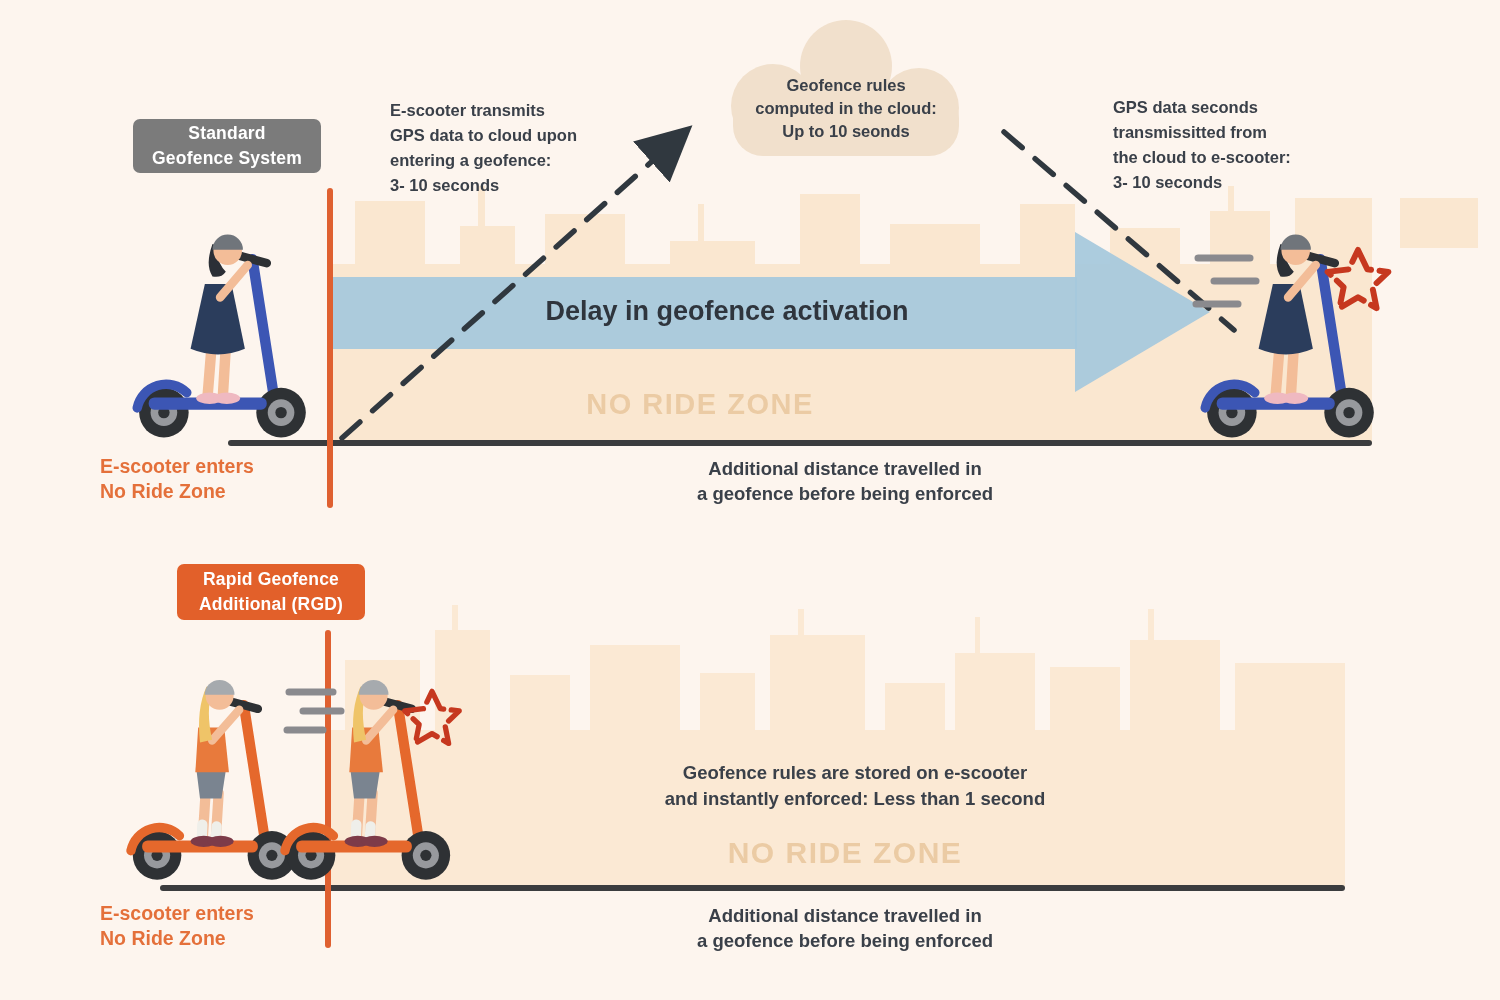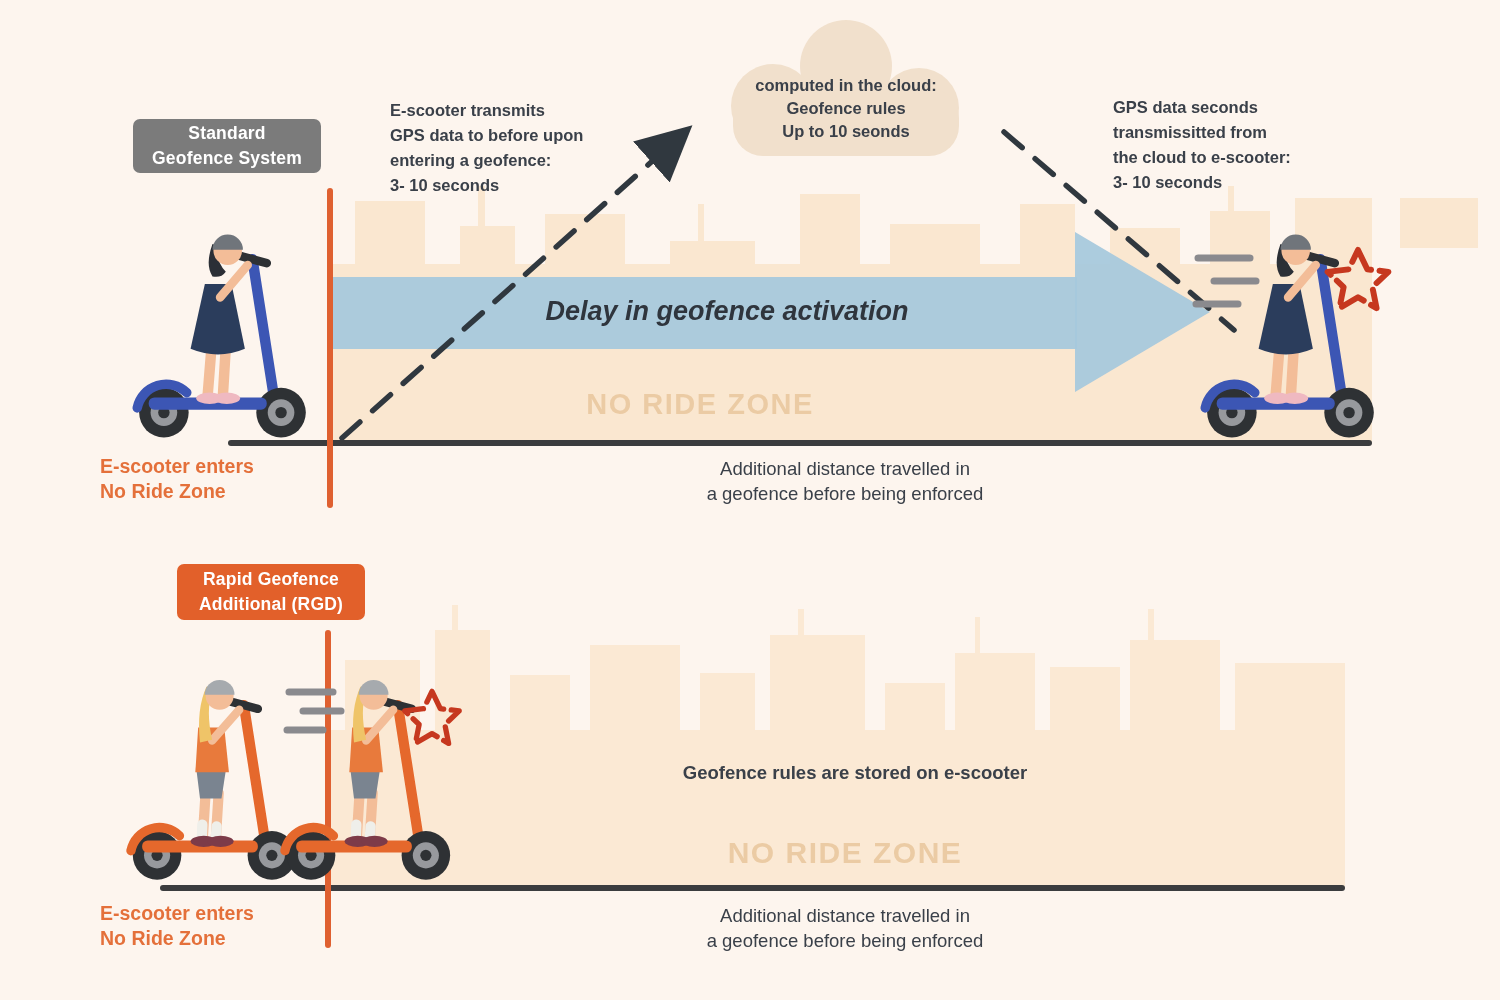--- a/index.html
+++ b/index.html
@@ -17,31 +17,31 @@
     text-align:center;letter-spacing:.2px;
   }
   .label-box.gray{top:119px;height:54px;background:#7B7B7B;}
   .label-box.orangebox{top:564px;height:56px;background:#E2602A;margin-left:44px;}
   
   .note{position:absolute;font-weight:bold;color:#3A4049;font-size:16.5px;line-height:25px;}
   .note .val{font-weight:bold;}
   .note.center{text-align:center;}
   
   .arrow-label{position:absolute;left:427px;top:296px;width:600px;text-align:center;
-    font-size:27px;font-weight:bold;color:#2F353D;font-style:italic;}
+    font-size:27px;font-weight:bold;color:#2F353D;}
   .nrz{position:absolute;width:400px;text-align:center;font-weight:bold;
     color:#EBCBA4;letter-spacing:1.5px;}
   .nrz.top{left:500px;top:388px;font-size:29px;}
   .nrz.bottom{left:645px;top:836px;font-size:30px;}
   .enters{position:absolute;left:100px;width:218px;text-align:left;
     color:#E4703A;font-size:19.5px;font-weight:bold;line-height:25px;}
   .enters.top{top:454px;}
   .enters.bottom{top:901px;}
   .distance{position:absolute;left:645px;width:400px;text-align:center;
-    color:#3A4049;font-size:18.5px;font-weight:normal;line-height:25px;}
+    color:#3A4049;font-size:18.5px;font-weight:bold;line-height:25px;}
   .distance.top{top:456px;}
   .distance.bottom{top:903px;}
   .caption{position:absolute;left:30px;top:956px;font-size:19px;font-weight:bold;
     font-style:italic;color:#30353B;}
   
   .ground{position:absolute;height:6px;background:#3B3C3E;border-radius:3px;}
   .ground.top{left:228px;top:440px;width:1144px;}
   .ground.bottom{left:160px;top:885px;width:1185px;}
   .vline{position:absolute;width:6px;background:#DF6030;border-radius:3px;}
   .vline.top{left:327px;top:188px;height:320px;}
@@ -153,33 +153,33 @@
 
   <svg class="abs" style="left:703px;top:18px" width="286" height="150">
     <g fill="#F1E0CC">
       <circle cx="143" cy="48" r="46"></circle>
       <circle cx="70" cy="88" r="42"></circle>
       <circle cx="216" cy="90" r="40"></circle>
       <rect x="30" y="70" width="226" height="68" rx="30"></rect>
     </g>
   </svg>
   <div class="note center abs" style="left:713px;top:74px;width:266px;line-height:23px">
+    <div>Geofence rules</div>
     <div>computed in the cloud:</div>
-    <div>Geofence rules</div>
     <div class="val">Up to 10 seonds</div>
   </div>
 
   <div class="label-box gray">
     <div>Standard</div>
     <div>Geofence System</div>
   </div>
 
   <div class="note" style="left:390px;top:98px">
     <div>E-scooter transmits</div>
-    <div>GPS data to before upon</div>
+    <div>GPS data to cloud upon</div>
     <div>entering a geofence:</div>
     <div class="val">3- 10 seconds</div>
   </div>
 
   <div class="note" style="left:1113px;top:95px">
     <div>GPS data seconds</div>
     <div>transmissitted from</div>
     <div>the cloud to e-scooter:</div>
     <div class="val">3- 10 seconds</div>
   </div>
@@ -237,20 +237,23 @@
     </g>
   </svg>
 
   <div class="label-box orangebox">
     <div>Rapid Geofence</div>
     <div>Additional (RGD)</div>
   </div>
 
   <div class="note center abs" style="left:555px;top:760px;width:600px;line-height:26px;font-size:18.5px">
     <div>Geofence rules are stored on e-scooter</div>
+    <div>
+      <span>and instantly enforced:</span><span class="val"> Less than 1 second</span>
+    </div>
   </div>
 
   <div class="nrz bottom">NO RIDE ZONE</div>
 
   <div class="ground bottom"></div>
 
   <div class="vline bottom"></div>
 
   <svg class="abs speed" style="left:283px;top:686px" width="64" height="50" viewBox="0 0 64 50">
     <line x1="6" y1="6" x2="50" y2="6"></line>

